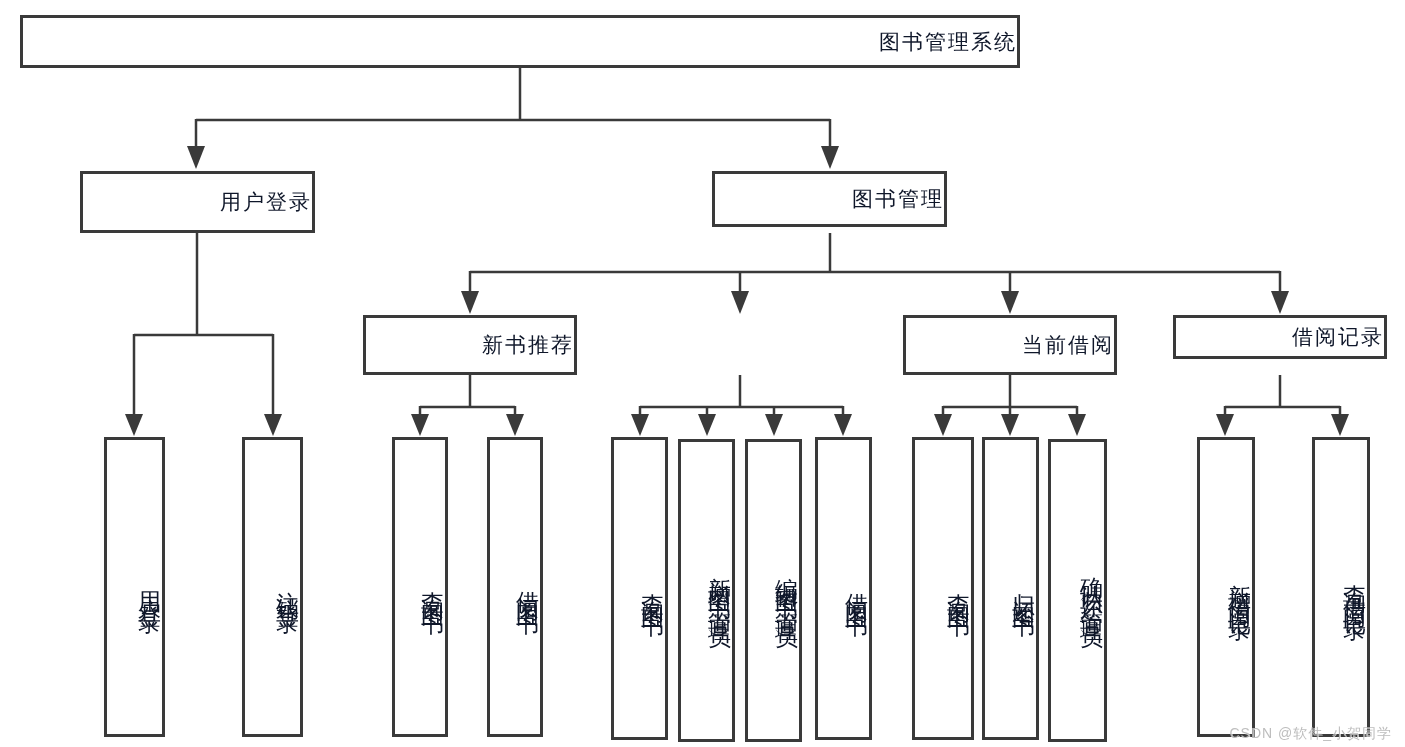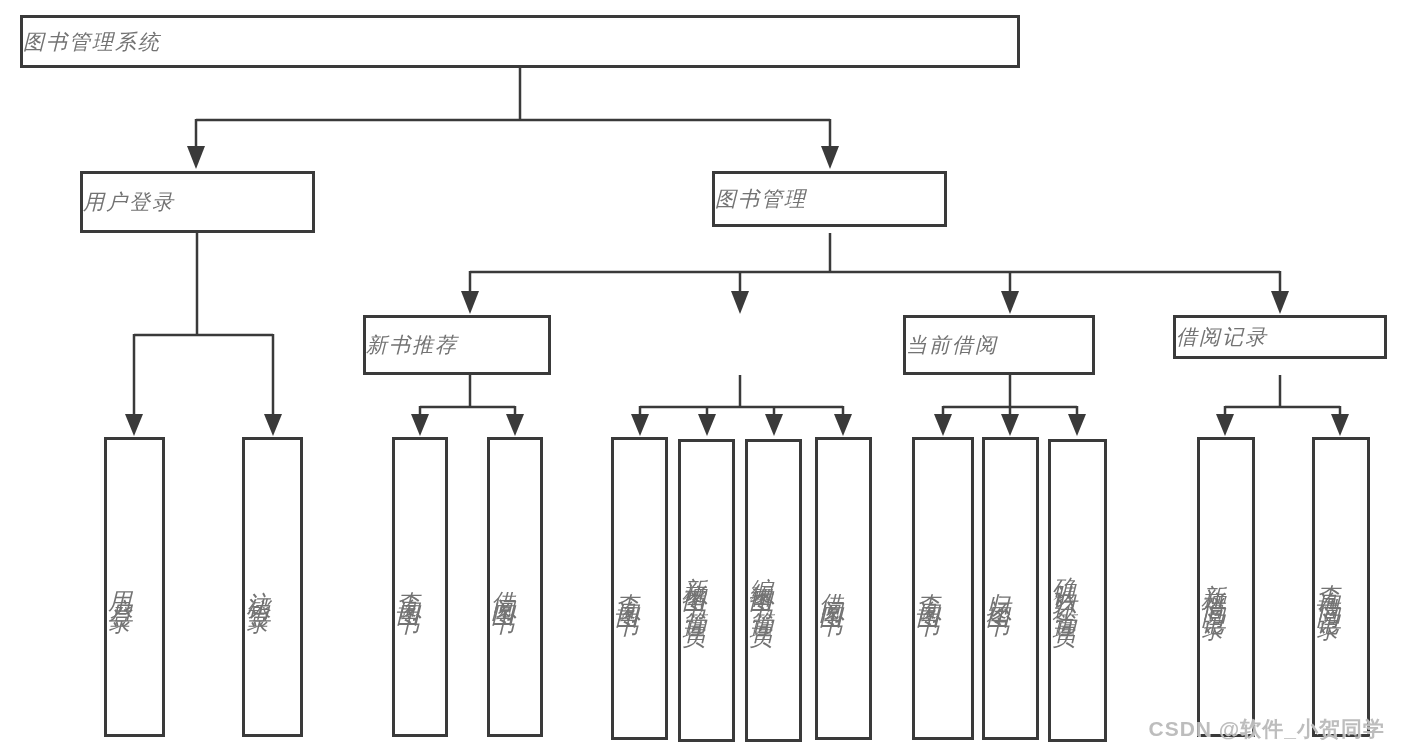--- a/index.html
+++ b/index.html
@@ -23,50 +23,48 @@
     height: 747px;
     pointer-events: none;
   }
   .node {
     position: absolute;
     box-sizing: border-box;
     border: 3px solid #3a3a3a;
     background: #ffffff;
     display: flex;
     align-items: center;
-    justify-content: flex-start;
-    color: #737373;
-    font-style: italic;
+    justify-content: flex-end;
+    color: #0f172a;
   }
   .node.h span {
     font-size: 21px;
     letter-spacing: 2px;
     white-space: nowrap;
   }
   .node.v {
     padding: 8px 0;
   }
   .node.v span {
     writing-mode: vertical-rl;
     text-orientation: mixed;
     font-size: 23px;
     line-height: 1.1;
     letter-spacing: 7px;
     max-height: 280px;
   }
   .watermark {
     position: absolute;
-    right: 20px;
+    right: 13px;
     bottom: 4px;
-    font-size: 21px;
+    font-size: 14px;
     color: rgba(185, 185, 185, 0.95);
     letter-spacing: 1px;
     z-index: 5;
     text-shadow: 1px 1px 0 rgba(255,255,255,0.7);
-    font-weight: bold;
   }
 </style>
 </head>
 <body>
 
 <div class="stage">
 
   <svg class="connectors" width="1405" height="747" viewBox="0 0 1405 747" xmlns="http://www.w3.org/2000/svg">
     <g stroke="#3a3a3a" stroke-width="2.5" fill="none">
 
@@ -137,24 +135,24 @@
     <span>图书管理系统</span>
   </div>
 
   <div class="node h" style="left:80px;top:171px;width:235px;height:62px">
     <span>用户登录</span>
   </div>
   <div class="node h" style="left:712px;top:171px;width:235px;height:56px">
     <span>图书管理</span>
   </div>
 
-  <div class="node h" style="left:363px;top:315px;width:188px;height:60px">
+  <div class="node h" style="left:363px;top:315px;width:214px;height:60px">
     <span>新书推荐</span>
   </div>
-  <div class="node h" style="left:903px;top:315px;width:192px;height:60px">
+  <div class="node h" style="left:903px;top:315px;width:214px;height:60px">
     <span>当前借阅</span>
   </div>
   <div class="node h" style="left:1173px;top:315px;width:214px;height:44px">
     <span>借阅记录</span>
   </div>
 
   <div class="node v" style="left:104px;top:437px;width:61px;height:300px">
     <span>用户登录</span>
   </div>
   <div class="node v" style="left:242px;top:437px;width:61px;height:300px">

